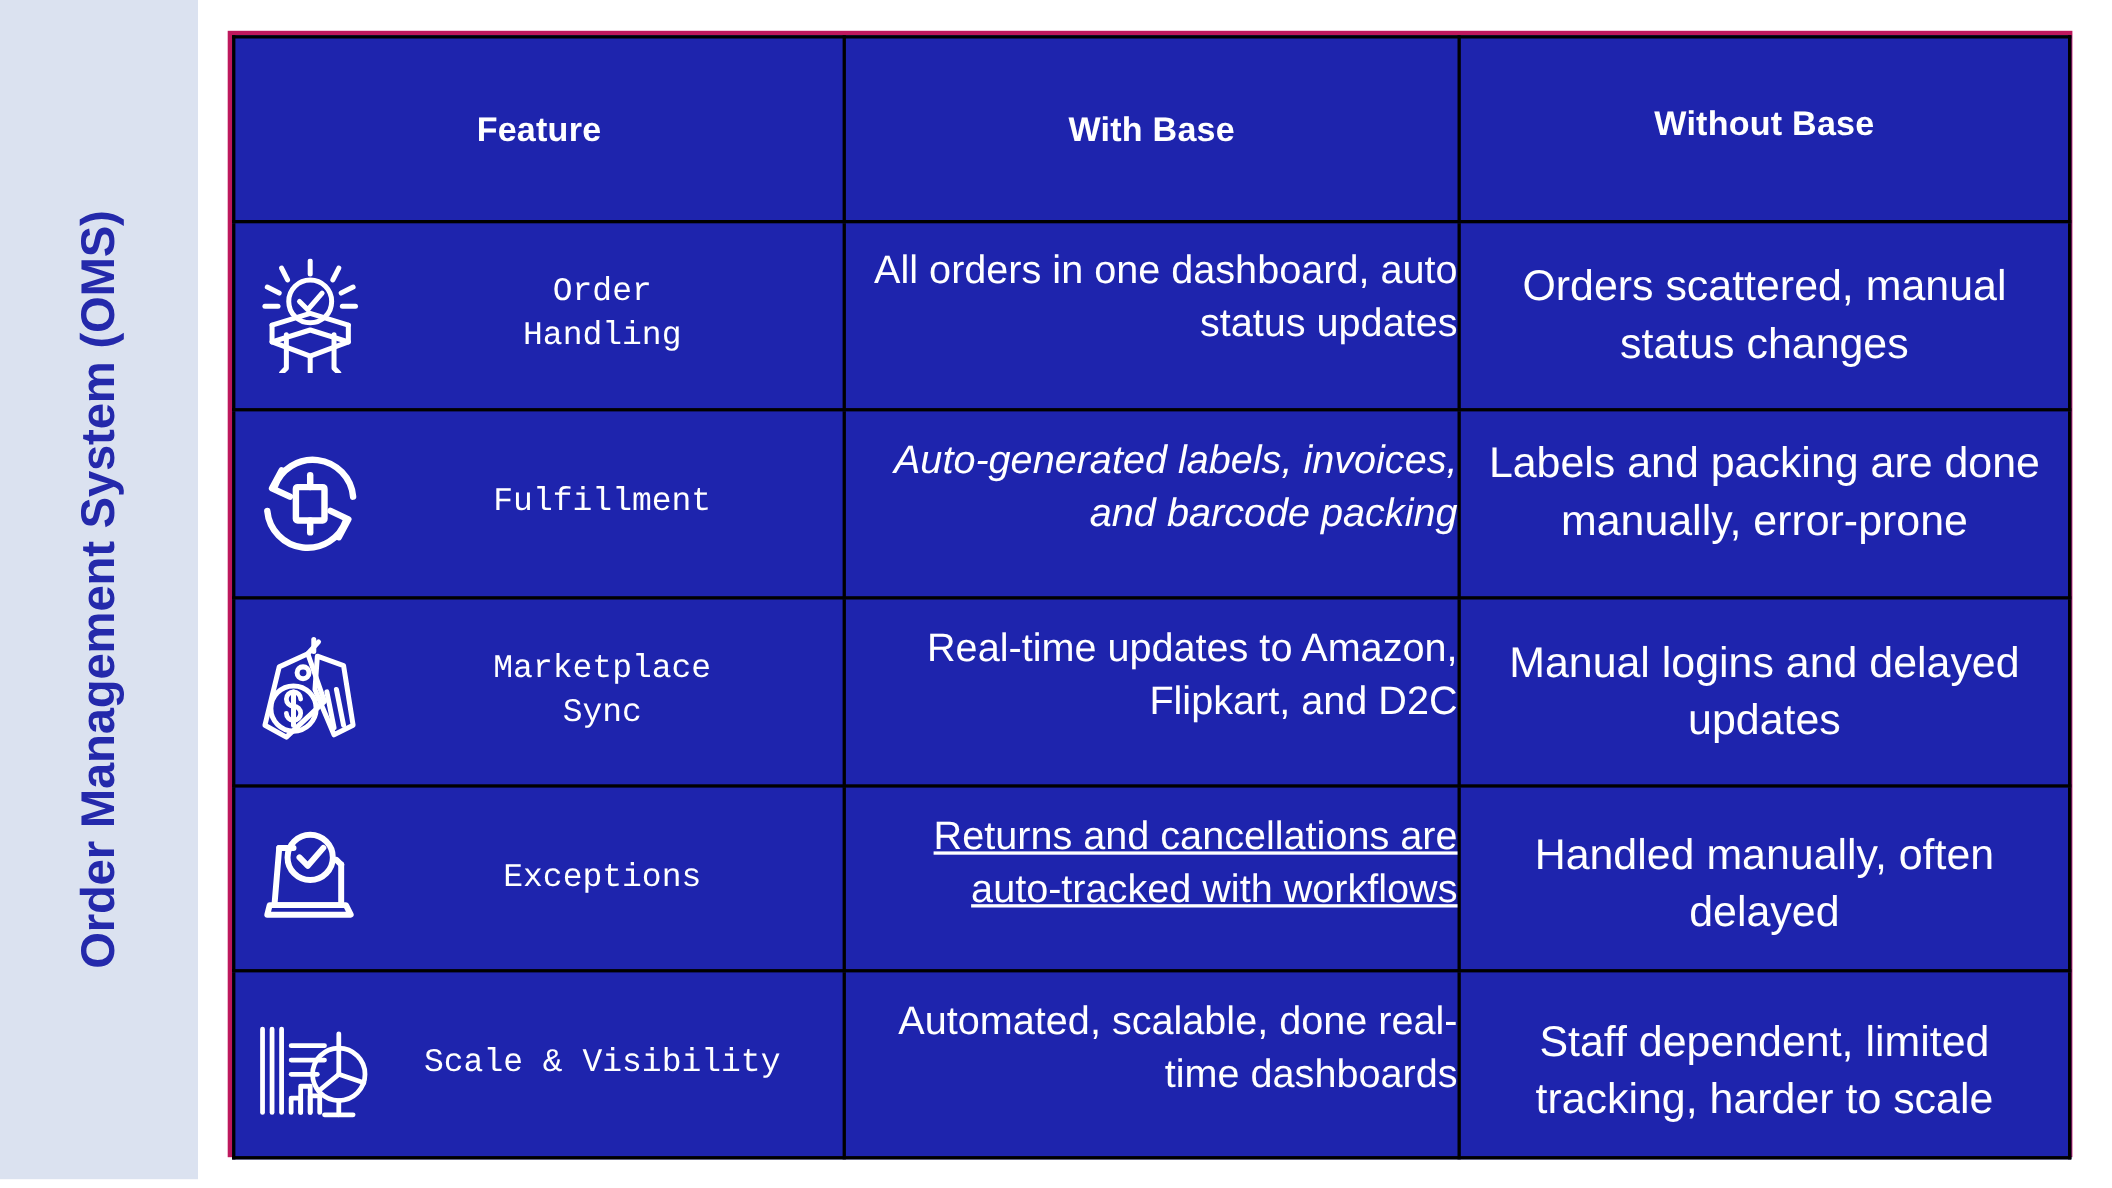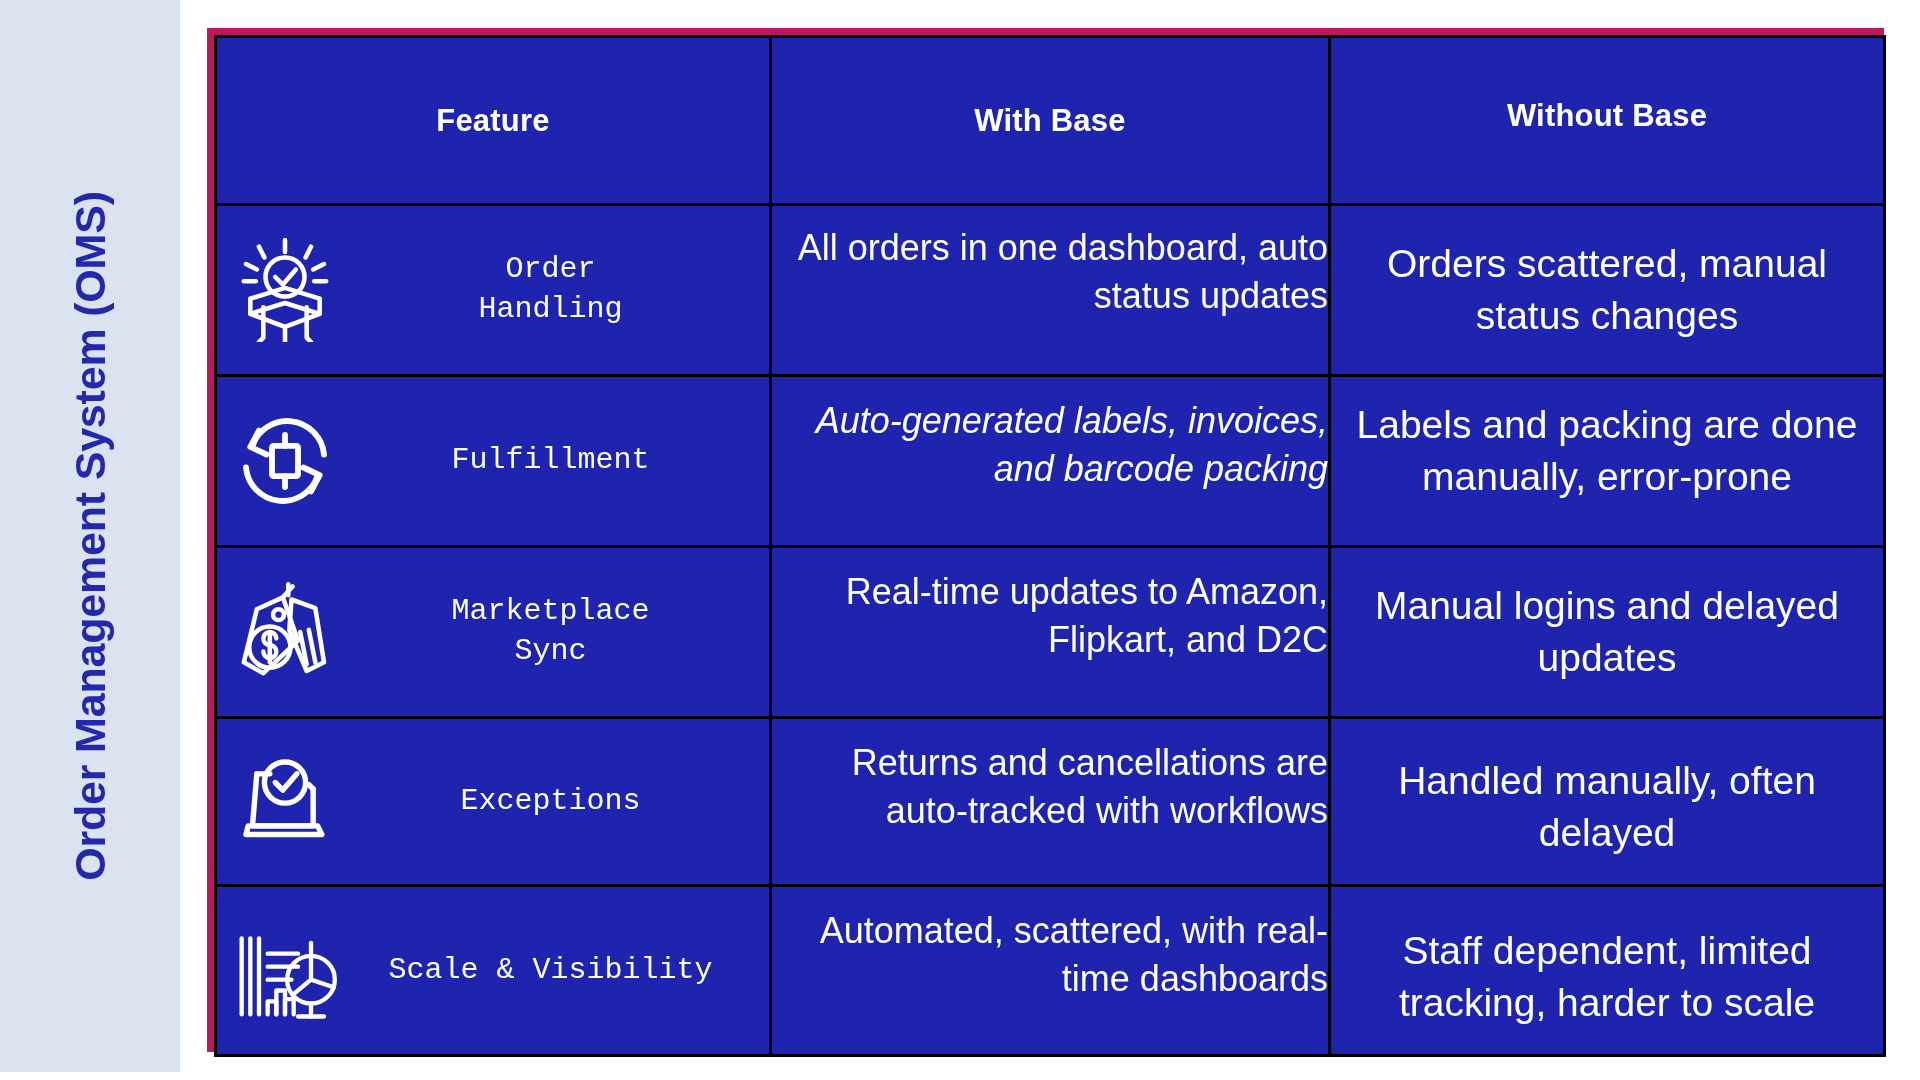--- a/index.html
+++ b/index.html
@@ -45,21 +45,21 @@
     font-family: "Liberation Sans", sans-serif;
   }
 
   
   #table-wrap {
     position: absolute;
     left: 207px;
     top: 28px;
     width: 1677px;
     height: 1024px;
-    border: 7px solid #be185d;
+    border: 4px solid #be185d;
     box-sizing: border-box;
     background: #0f172a;
   }
   table.cmp {
     width: 100%;
     height: 100%;
     border-collapse: collapse;
     table-layout: fixed;
     background: #1e24ad;
   }
@@ -133,21 +133,21 @@
   td.cell-without {
     text-align: center;
     vertical-align: middle;
     padding: 6px 26px;
     font-size: 39px;
     line-height: 1.33;
   }
   tbody tr.r-order td.cell-with { padding-top: 18px; }
   tbody tr.r-fulfillment td.cell-with { padding-top: 20px; font-style: italic; }
   tbody tr.r-marketplace td.cell-with { padding-top: 20px; }
-  tbody tr.r-exceptions td.cell-with { padding-top: 20px; }
+  tbody tr.r-exceptions td.cell-with { padding-top: 20px; text-decoration: underline; }
   tbody tr.r-scale td.cell-with { padding-top: 20px; }
 
   tbody tr.r-fulfillment td.cell-without,
   tbody tr.r-exceptions td.cell-without,
   tbody tr.r-scale td.cell-without { vertical-align: top; padding-top: 22px; }
   tbody tr.r-exceptions td.cell-without { padding-top: 36px; }
   tbody tr.r-scale td.cell-without { padding-top: 38px; }
   tbody tr.r-marketplace td.cell-without { vertical-align: middle; }
   tbody tr.r-order td.cell-without { vertical-align: middle; }
 </style>
@@ -307,21 +307,21 @@
                   <line x1="74" y1="56" x2="95" y2="63"></line>
                   <line x1="74" y1="56" x2="57" y2="70"></line>
                   <line x1="74" y1="34" x2="74" y2="22"></line>
                   <line x1="74" y1="78" x2="74" y2="90"></line>
                   <line x1="62" y1="90" x2="86" y2="90"></line>
                 </svg>
               </span>
               <span class="feature-label">Scale &amp; Visibility</span>
             </div>
           </td>
-          <td class="cell-with">Automated, scattered, with real-time dashboards</td>
+          <td class="cell-with">Automated, scalable, done real-time dashboards</td>
           <td class="cell-without">Staff dependent, limited tracking, harder to scale</td>
         </tr>
 
       </tbody>
     </table>
   </div>
 
 </div>
 
 </body></html>

